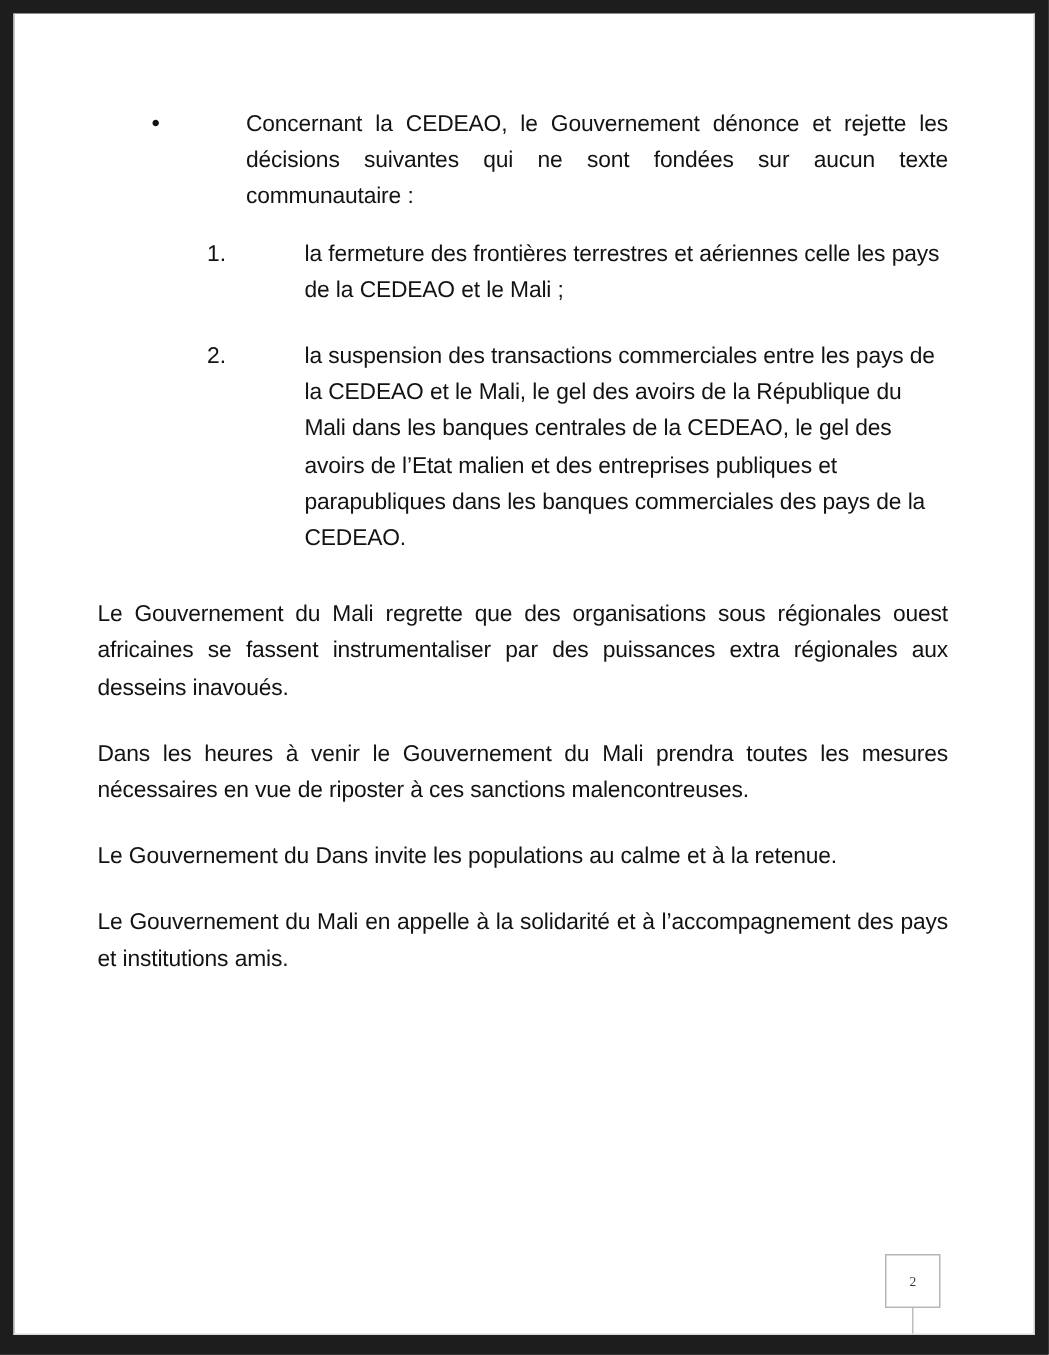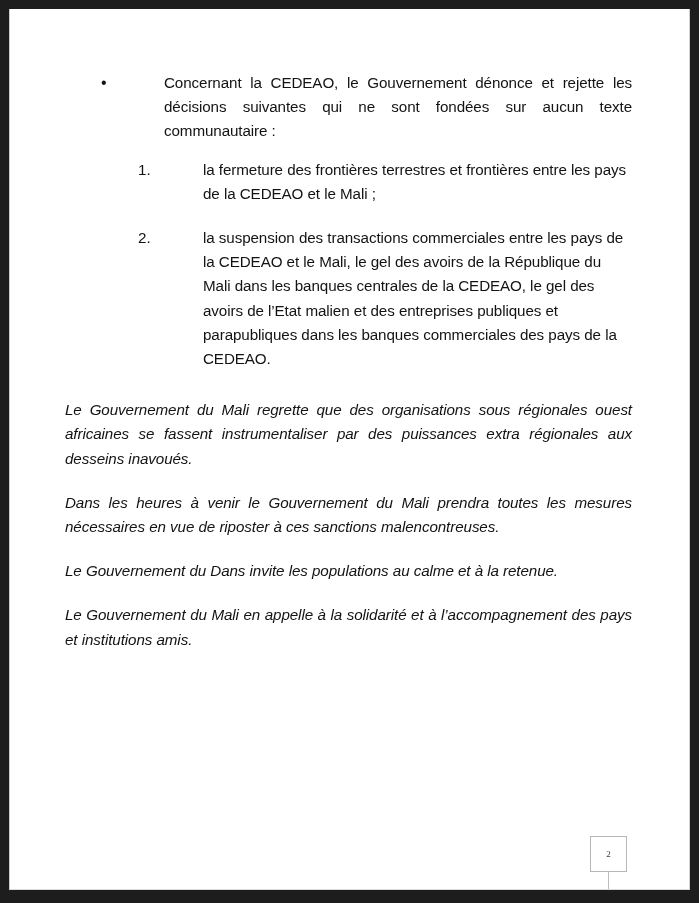--- a/index.html
+++ b/index.html
@@ -101,21 +101,20 @@
     width: 20px;
   }
   .num-text {
     display: block;
     text-align: left;
   }
 
   .para {
     margin: 0;
     padding: 0;
-    font-style: italic;
   }
   .para + .para { margin-top: 20px; }
 
   .paras-wrap { margin-top: 27px; }
 
   
   .page-number-box {
     position: absolute;
     left: 580px;
     top: 827px;
@@ -153,21 +152,21 @@
       <ul class="bullet-block">
         <li class="bullet-item">
           <span class="bullet-marker">•</span>
           <span class="bullet-text body-text">Concernant la CEDEAO, le Gouvernement dénonce et rejette les décisions suivantes qui ne sont fondées sur aucun texte communautaire :</span>
         </li>
       </ul>
 
       <ol class="num-block">
         <li class="num-item">
           <span class="num-marker">1.</span>
-          <span class="num-text body-text">la fermeture des frontières terrestres et frontières entre les pays de la CEDEAO et le Mali ;</span>
+          <span class="num-text body-text">la fermeture des frontières terrestres et aériennes celle les pays de la CEDEAO et le Mali ;</span>
         </li>
         <li class="num-item last">
           <span class="num-marker">2.</span>
           <span class="num-text body-text">la suspension des transactions commerciales entre les pays de la CEDEAO et le Mali, le gel des avoirs de la République du Mali dans les banques centrales de la CEDEAO, le gel des avoirs de l’Etat malien et des entreprises publiques et parapubliques dans les banques commerciales des pays de la CEDEAO.</span>
         </li>
       </ol>
 
       <div class="paras-wrap">
         <p class="para body-text">Le Gouvernement du Mali regrette que des organisations sous régionales ouest africaines se fassent instrumentaliser par des puissances extra régionales aux desseins inavoués.</p>
         <p class="para body-text">Dans les heures à venir le Gouvernement du Mali prendra toutes les mesures nécessaires en vue de riposter à ces sanctions malencontreuses.</p>

